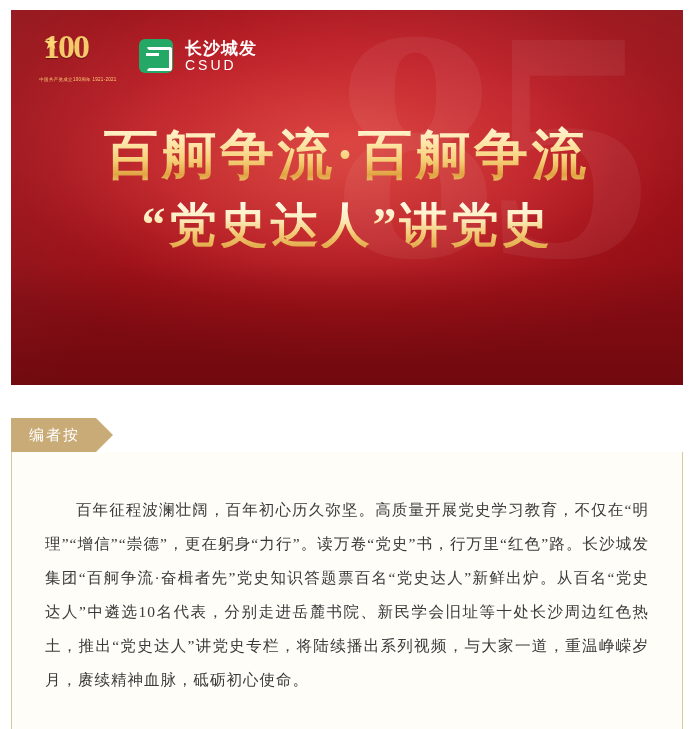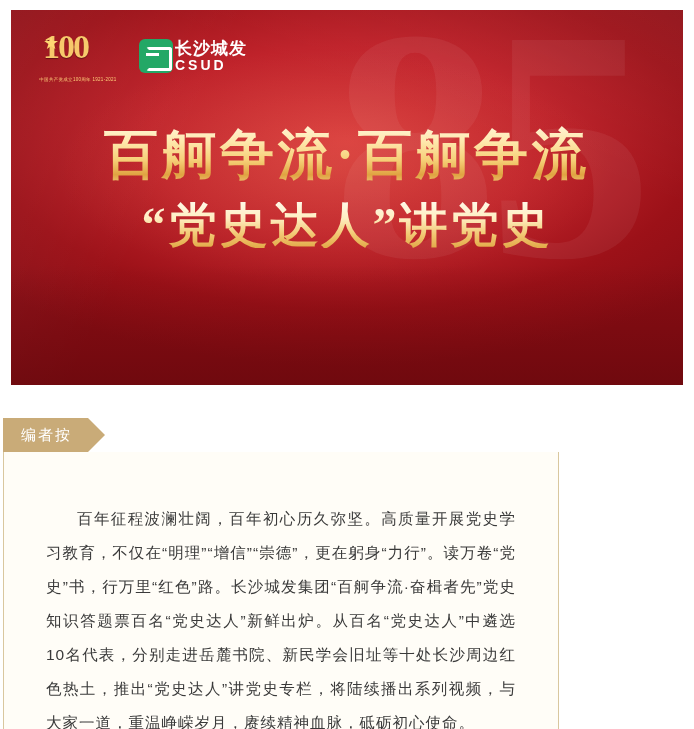--- a/index.html
+++ b/index.html
@@ -109,21 +109,21 @@
     text-align: center;
     font-size: 4.5px;
     color: #ffd07a;
     letter-spacing: 0.3px;
     white-space: nowrap;
     overflow: hidden;
   }
   .logo-csud {
     display: flex;
     align-items: center;
-    gap: 2px;
+    gap: 12px;
   }
   .csud-mark {
     width: 34px;
     height: 34px;
     border-radius: 6px;
     background: #23a866;
     position: relative;
     flex: none;
   }
   .csud-mark:before {
@@ -146,21 +146,21 @@
     line-height: 1.05;
   }
   .csud-cn {
     font-size: 17px;
     font-weight: bold;
     color: #ffffff;
     letter-spacing: 1px;
   }
   .csud-en {
     font-size: 14px;
-    font-weight: bold;
+    font-weight: normal;
     color: #ffffff;
     letter-spacing: 3px;
   }
 
   
   .headline-wrap {
     position: absolute;
     left: 0; right: 0;
     top: 112px;
     text-align: center;
@@ -191,23 +191,23 @@
     -webkit-background-clip: text;
     background-clip: text;
     color: transparent;
     -webkit-text-fill-color: transparent;
     white-space: nowrap;
   }
 
   
   .content {
     position: absolute;
-    left: 3px;
+    left: 11px;
     top: 408px;
-    width: 556px;
+    width: 672px;
     height: 310px;
   }
   .editor-tag-row {
     position: relative;
     height: 34px;
   }
   .editor-tag {
     position: relative;
     display: inline-block;
     height: 34px;
@@ -232,28 +232,28 @@
     margin-top: 0;
     border-left: 1px solid #d9c79e;
     border-right: 1px solid #d9c79e;
     border-bottom: 1px solid #d9c79e;
     border-top: none;
     background: #fffdf7;
     padding: 34px 26px 28px 26px;
     min-height: 240px;
   }
   .body-text {
-    font-family: Liberation Sans, sans-serif;
+    font-family: Liberation Serif, serif;
     font-size: 15.5px;
     line-height: 34px;
     color: #3a3a3a;
     text-align: justify;
     text-indent: 2em;
     letter-spacing: 1px;
-    margin: 16px;
+    margin: 7px;
   }
 </style>
 </head>
 <body>
 
 <div class="page">
 
   <div class="banner">
     <div class="banner-ghost">85</div>
     <div class="banner-rays"></div>

